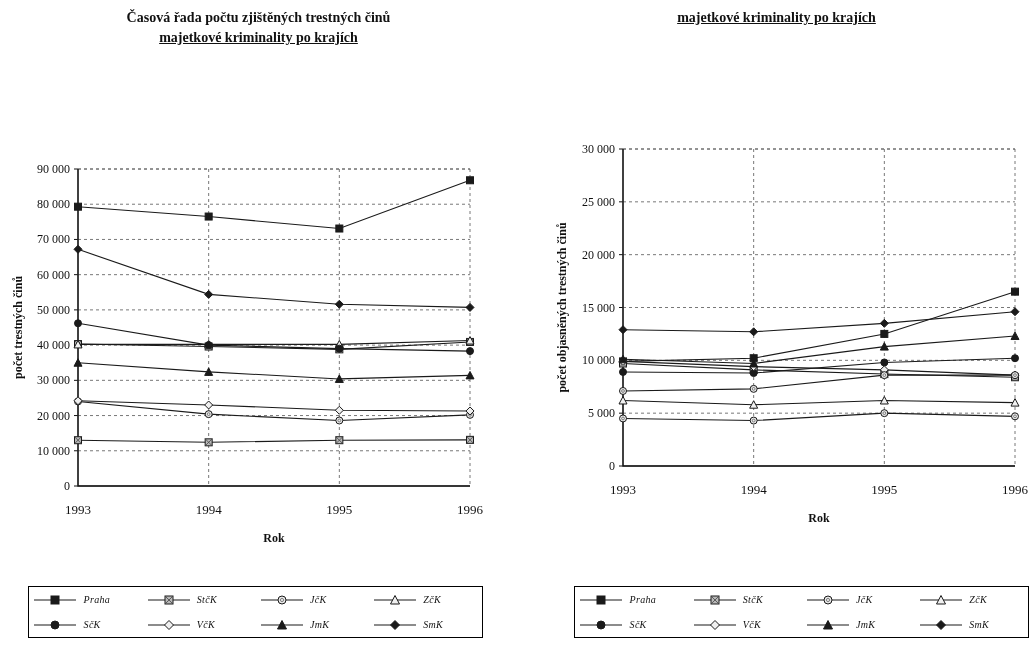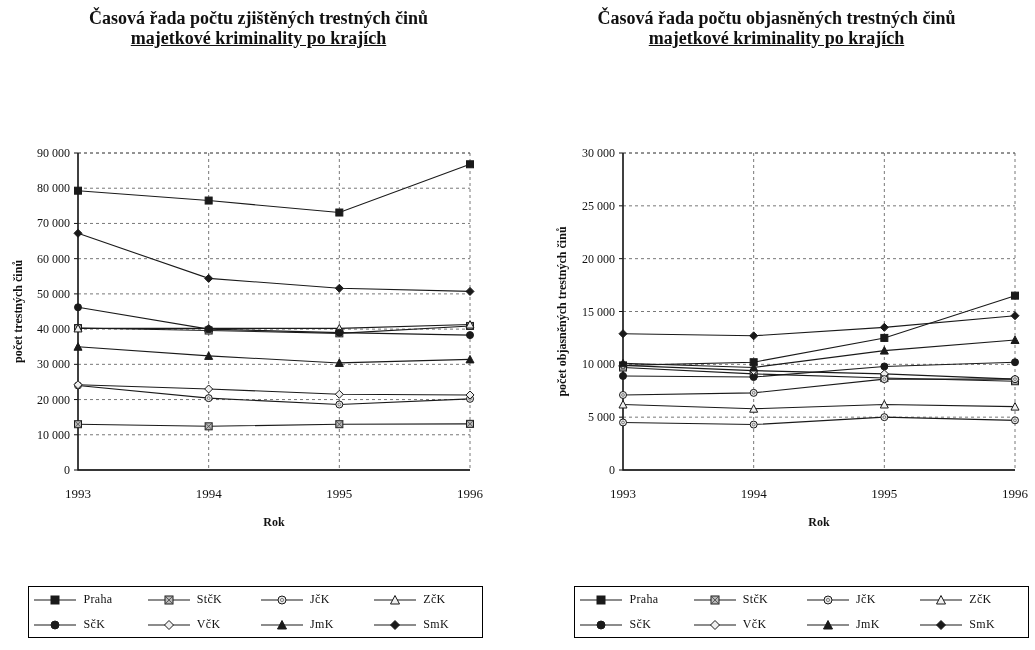--- a/index.html
+++ b/index.html
@@ -11,47 +11,48 @@
     overflow:hidden;
   }
   .page{position:relative;width:1035px;height:650px;}
   .panel{position:absolute;top:0;width:517px;height:650px;}
   .panel.left{left:0;}
   .panel.right{left:518px;}
 
   .title{
     text-align:center;
     font-weight:bold;
-    font-size:18px;
+    font-size:14px;
     line-height:20px;
-    margin:8px auto 0 auto;
+    margin:8px auto 16px auto;
     width:430px;
   }
   .title .l2{display:block;text-decoration:underline;}
 
   .plotwrap{position:relative;}
   svg{display:block;}
 
   .legendbox{
     position:absolute;
     border:1px solid #000;
     background:#fff;
     box-sizing:border-box;
   }
   .legendbox table{
     border-collapse:collapse;
     width:100%;
     height:100%;
   }
   .legendbox td{
-    font-size:12px;
+    font-size:10px;
     font-family:"Liberation Serif", serif;
     padding:0;
     vertical-align:middle;
     white-space:nowrap;
+    font-style:italic;
   }
   td.sym{width:52px;text-align:center;}
   td.lab{width:58px;text-align:left;padding-left:2px;letter-spacing:0.3px;}
   .sym svg{display:inline-block;vertical-align:middle;}
 </style>
 </head>
 <body>
 
 <div class="page">
 
@@ -329,21 +330,20 @@
                   </svg></span></td>
           <td class="lab">SmK</td>
         </tr>
       </tbody>
         </table>
     </div>
   </div>
 
   <div class="panel right">
     <div class="title">
-      <span>Časová řada počtu objasněných trestných činů</span>
       <span class="l2">majetkové kriminality po krajích</span>
     </div>
     <div class="plotwrap">
       <svg id="svg-right" width="517" height="500">
           <g>
             <line x1="105" x2="497" y1="422" y2="422" stroke="#555" stroke-width="1.2"></line>
             <line x1="101" x2="105" y1="422" y2="422" stroke="#111" stroke-width="1"></line>
             <line x1="105" x2="497" y1="369.1666666666667" y2="369.1666666666667" stroke="#555" stroke-width="0.8" stroke-dasharray="3,3"></line>
             <line x1="101" x2="105" y1="369.1666666666667" y2="369.1666666666667" stroke="#111" stroke-width="1"></line>
             <line x1="105" x2="497" y1="316.3333333333333" y2="316.3333333333333" stroke="#555" stroke-width="0.8" stroke-dasharray="3,3"></line>

